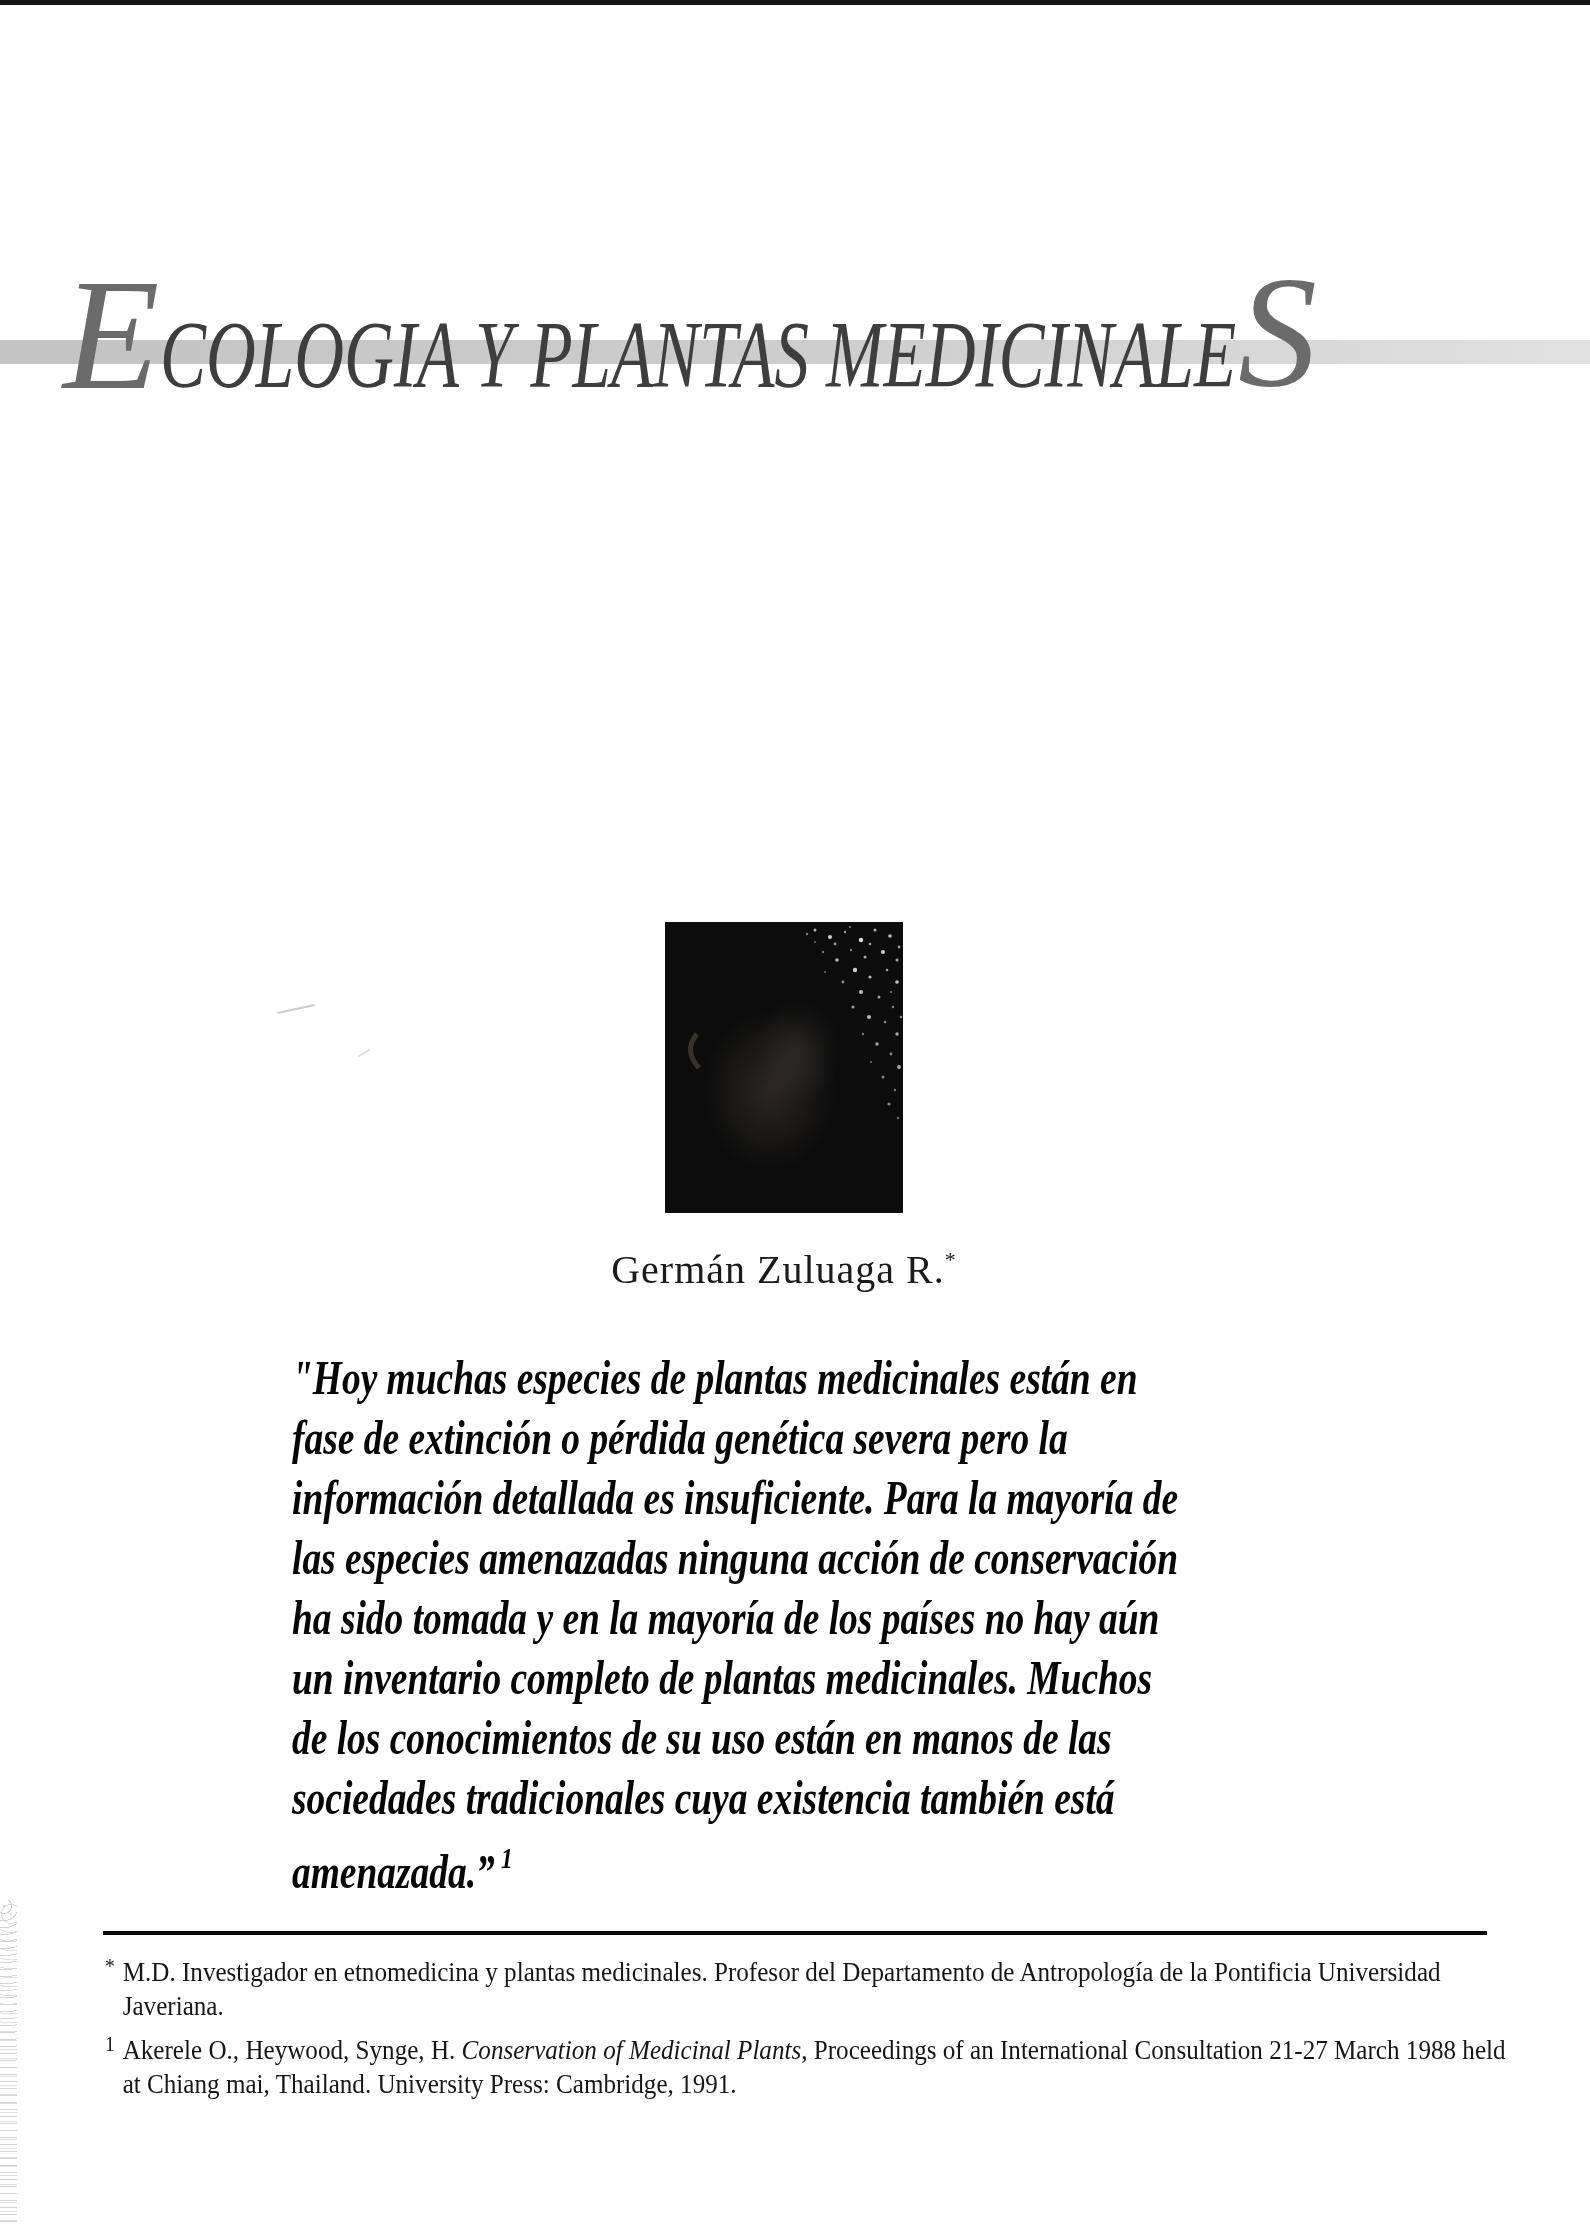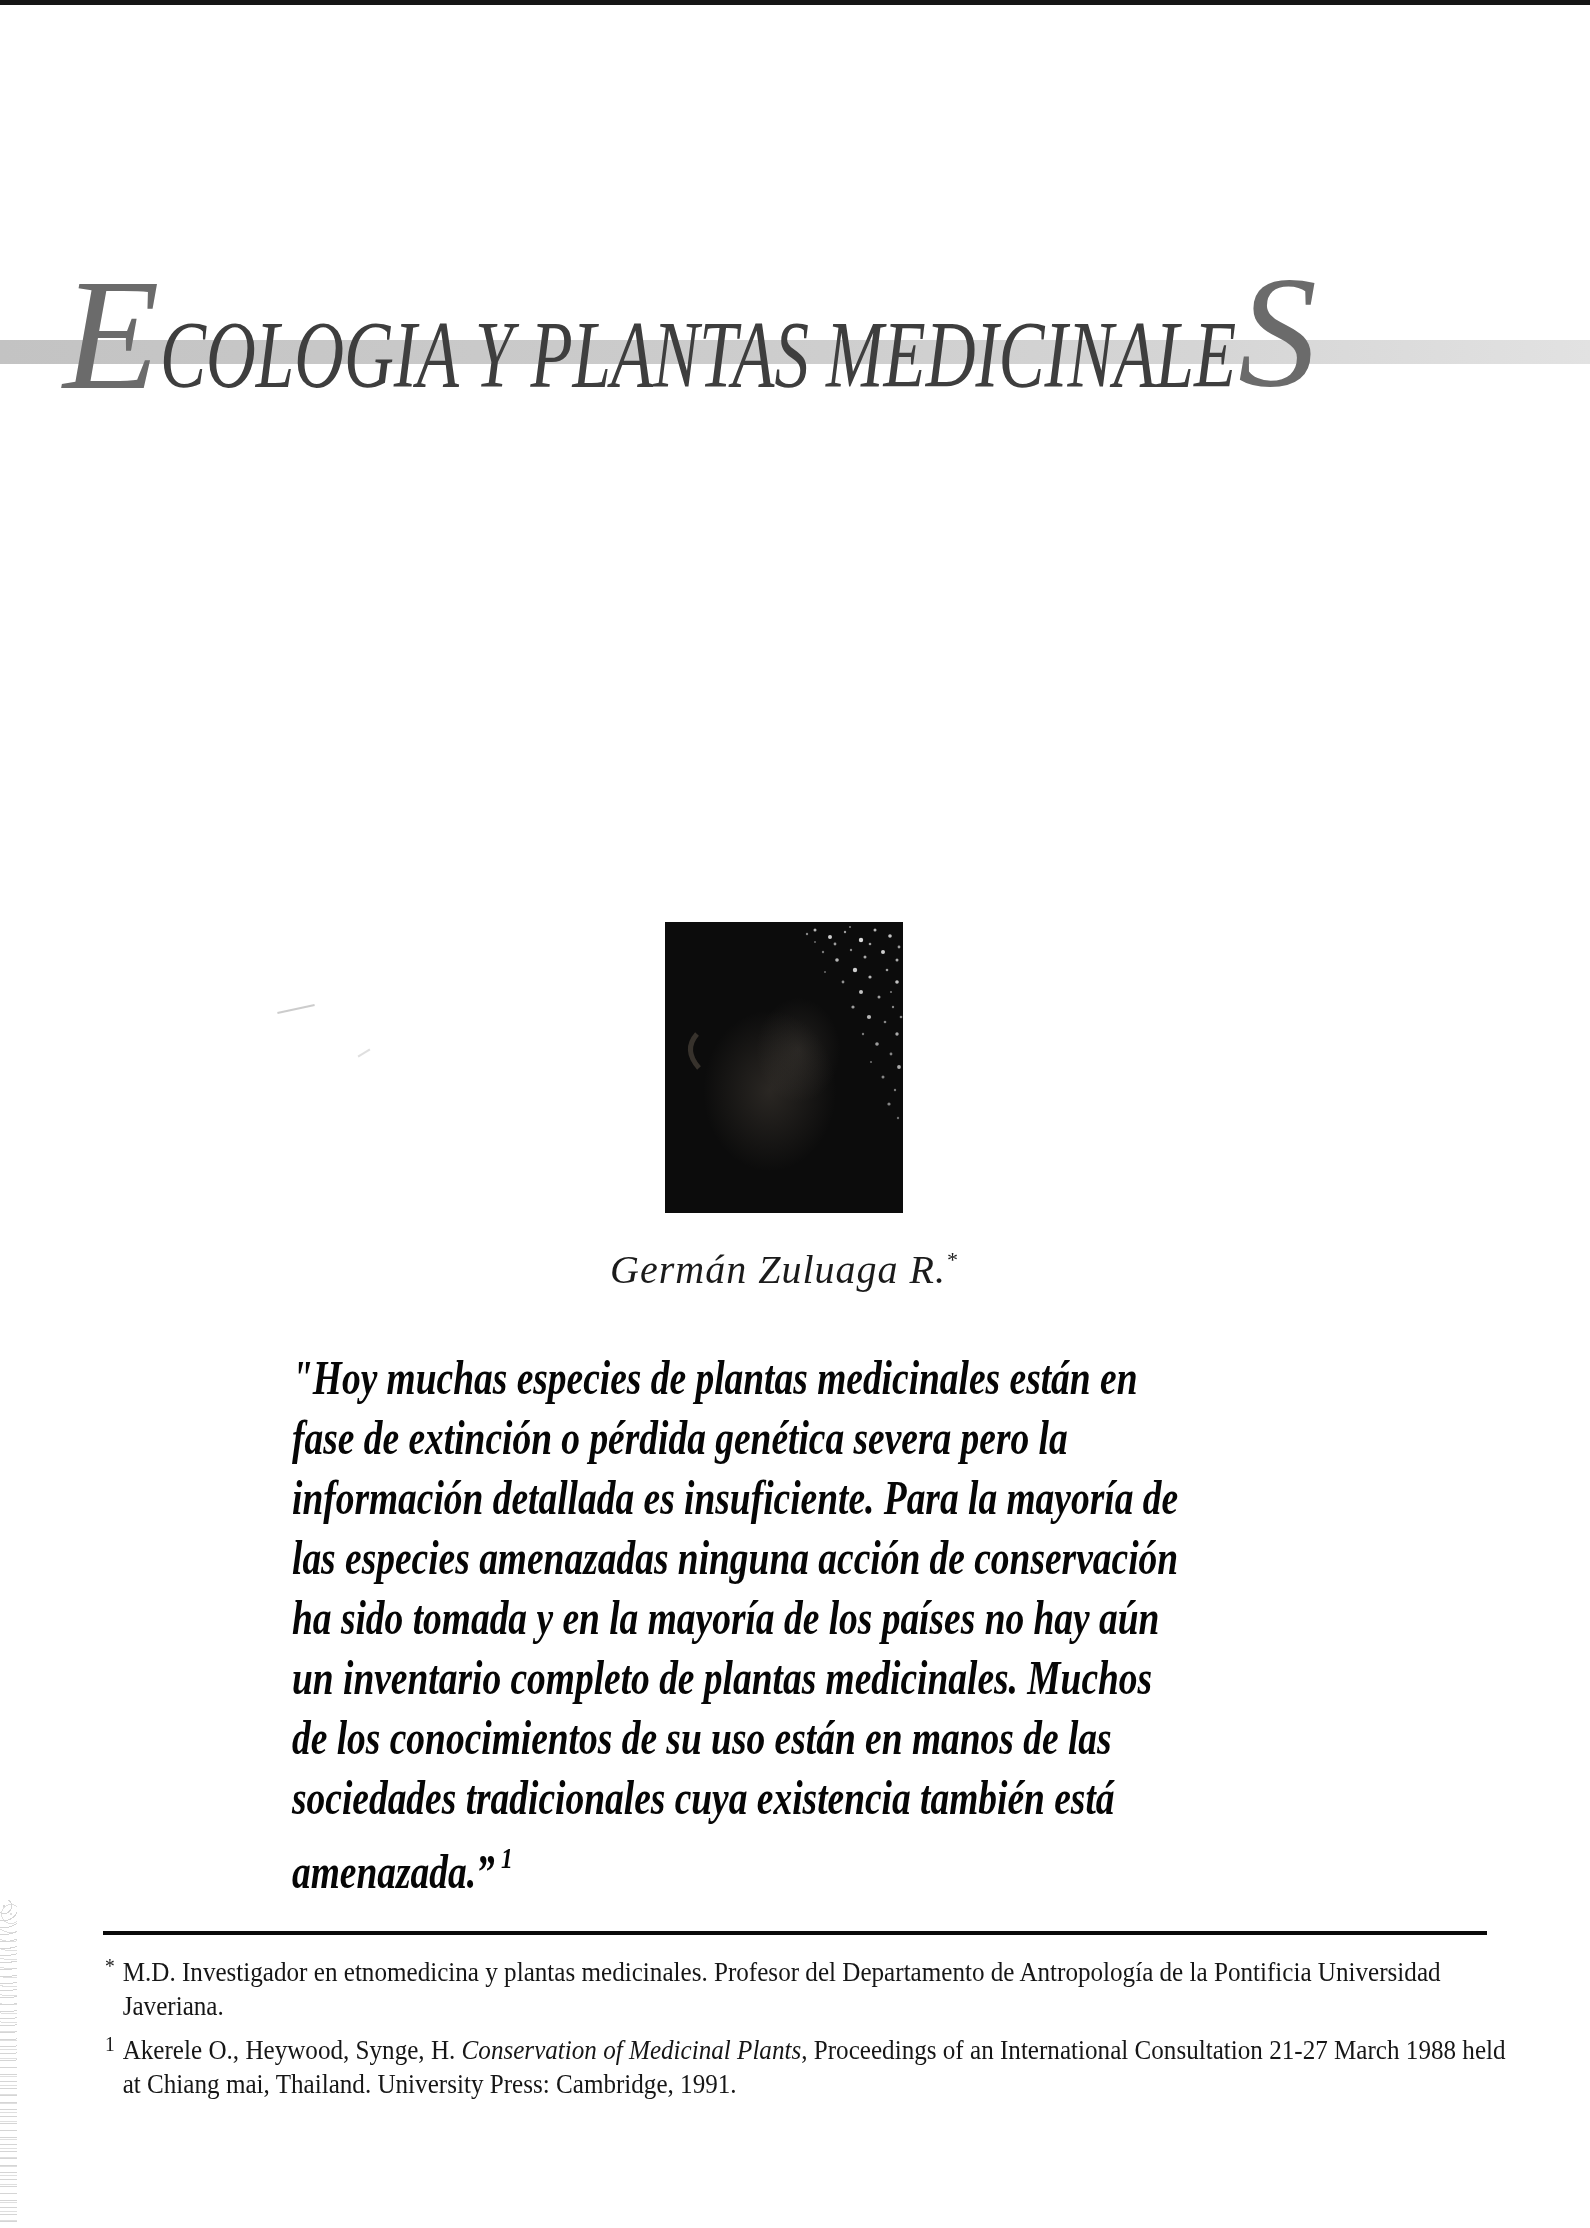--- a/index.html
+++ b/index.html
@@ -33,21 +33,20 @@
       radial-gradient(60px 75px at 56% 44%, rgba(165,152,138,0.14), rgba(0,0,0,0) 70%),
       #0c0c0c;
   }
   .photo svg { position: absolute; left: 0; top: 0; }
   .caption {
     position: absolute; left: 584px; top: 1246px;
     width: 400px; text-align: center;
     font-size: 40px; color: #1b1b1b;
     letter-spacing: 1px;
     white-space: nowrap;
-    font-style: italic;
   }
   .caption sup { font-size: 22px; vertical-align: 16px; }
   .quote {
     position: absolute; left: 292px; top: 1348px;
     width: 1330px;
     transform: scaleX(0.78);
     transform-origin: left top;
     font-style: italic; font-weight: 700;
     font-size: 48px; line-height: 60px;
     color: #060606;

